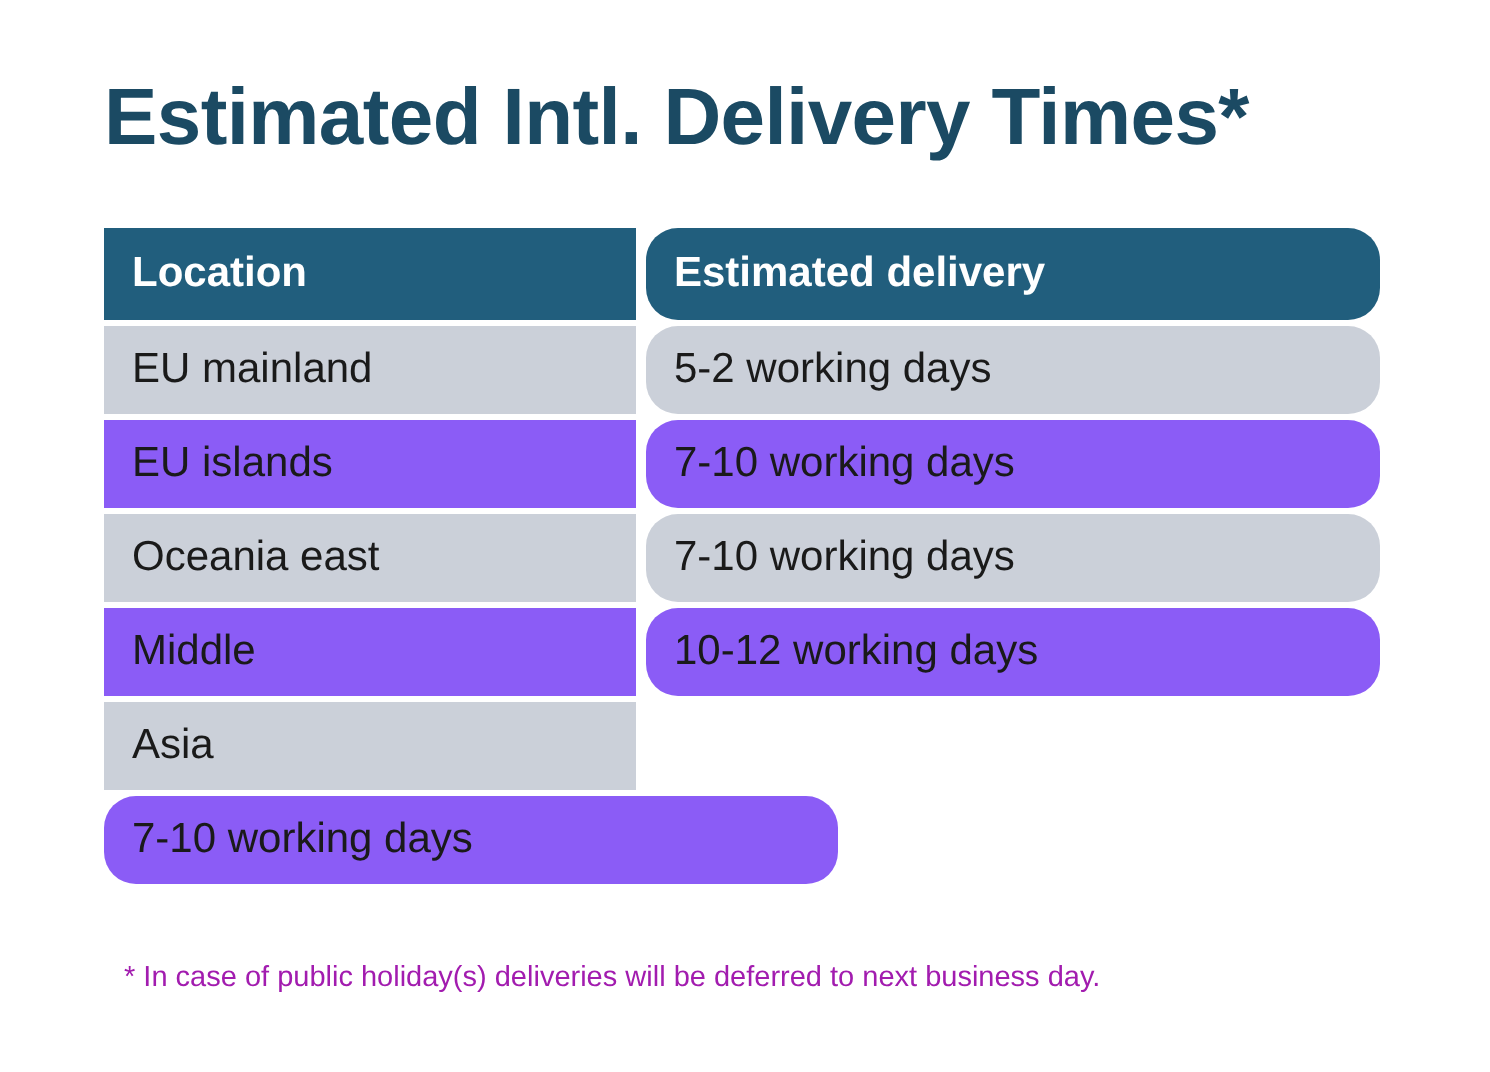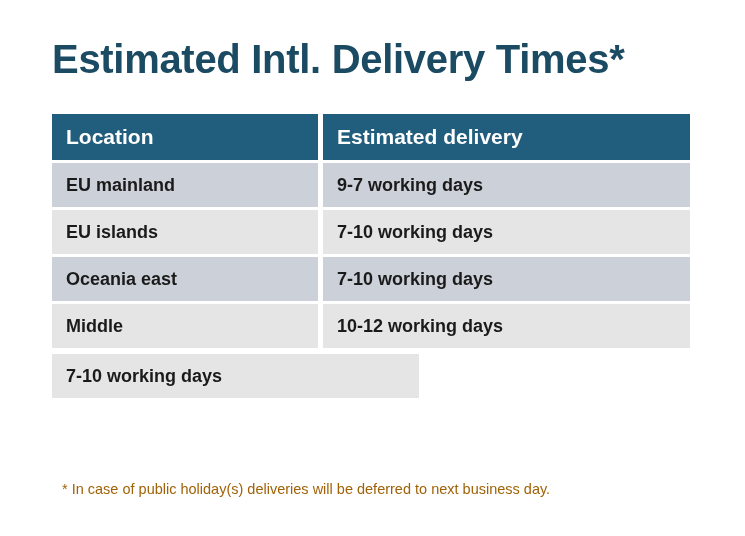--- a/index.html
+++ b/index.html
@@ -42,92 +42,93 @@
   }
   .table-row:last-child {
     margin-bottom: 0;
   }
   .cell {
     box-sizing: border-box;
     height: 44px;
     display: flex;
     align-items: center;
     padding-left: 14px;
-    font-size: 18px;
+    font-size: 21px;
     color: #1a1a1a;
     overflow: hidden;
     white-space: nowrap;
-    font-weight: bold;
   }
   .cell-location {
     width: 266px;
     flex: 0 0 266px;
     margin-right: 5px;
   }
   .cell-delivery {
     width: 367px;
     flex: 0 0 367px;
+    border-radius: 16px;
   }
   .header-row .cell {
     background: #215e7d;
     color: #ffffff;
     font-weight: 700;
     height: 46px;
     font-size: 21px;
   }
   .row-dark .cell {
     background: #cbd0d9;
   }
   .row-light .cell {
-    background: #e5e5e5;
+    background: #8b5cf6;
   }
   .footnote {
     position: absolute;
     left: 62px;
     top: 481px;
     font-size: 14.5px;
-    color: #a16207;
+    color: #a21caf;
     white-space: nowrap;
   }
 </style>
 </head>
 <body>
 
 <div class="page">
 
   <div class="page-title">Estimated Intl. Delivery Times*</div>
 
   <div class="delivery-table">
 
     <div class="table-row header-row">
       <div class="cell cell-location">Location</div>
       <div class="cell cell-delivery">Estimated delivery</div>
     </div>
 
     <div class="table-row row-dark">
       <div class="cell cell-location">EU mainland</div>
-      <div class="cell cell-delivery">9-7 working days</div>
+      <div class="cell cell-delivery">5-2 working days</div>
     </div>
 
     <div class="table-row row-light">
       <div class="cell cell-location">EU islands</div>
       <div class="cell cell-delivery">7-10 working days</div>
     </div>
 
     <div class="table-row row-dark">
       <div class="cell cell-location">Oceania east</div>
       <div class="cell cell-delivery">7-10 working days</div>
     </div>
 
     <div class="table-row row-light">
       <div class="cell cell-location">Middle</div>
       <div class="cell cell-delivery">10-12 working days</div>
     </div>
 
     <div class="table-row row-dark">
+      <div class="cell cell-location">Asia</div>
     </div>
 
     <div class="table-row row-light">
       <div class="cell cell-delivery">7-10 working days</div>
     </div>
 
   </div>
 
   <div class="footnote">* In case of public holiday(s) deliveries will be deferred to next business day.</div>
 

